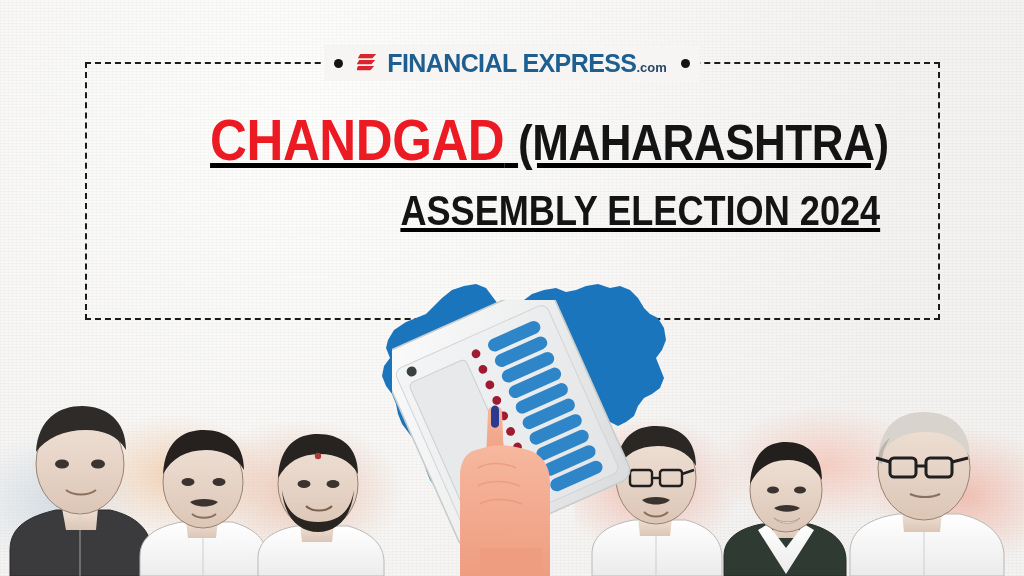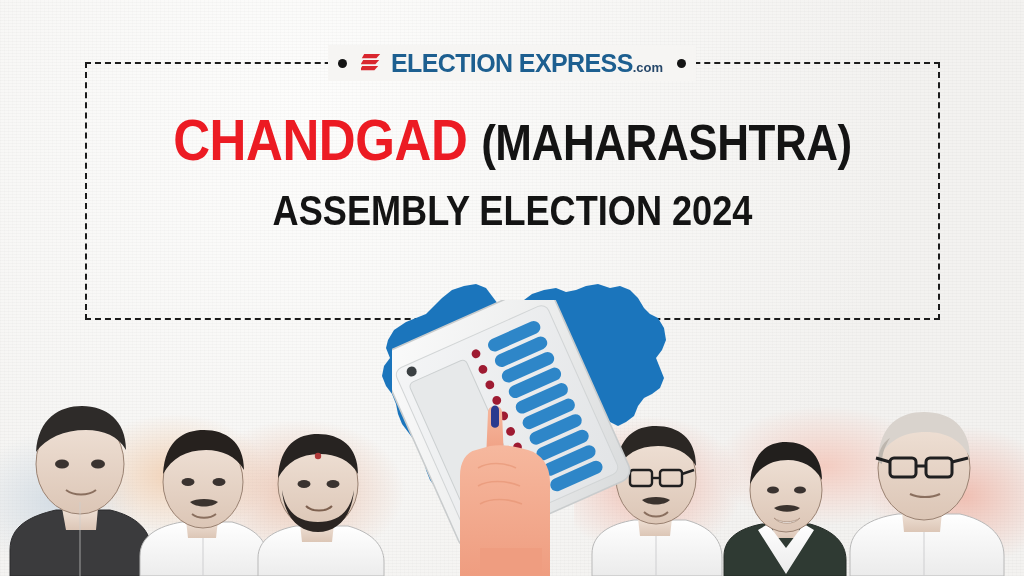--- a/index.html
+++ b/index.html
@@ -91,22 +91,23 @@
     color: #27486a;
     letter-spacing: 0;
   }
 
   
   .headline-wrap {
     position: absolute;
     left: 85px;
     top: 110px;
     width: 855px;
-    text-align: center;
+    text-align: right;
     z-index: 5;
+    text-decoration: underline;
   }
   .headline {
     font-family: "Liberation Sans Narrow", "Liberation Sans", sans-serif;
     font-weight: bold;
     font-size: 58px;
     line-height: 1.02;
     letter-spacing: -0.5px;
     white-space: nowrap;
     transform: scaleX(0.88);
     transform-origin: center;
@@ -189,21 +190,21 @@
         <span class="brand-mark">
           <svg viewBox="0 0 22 24" width="22" height="24" aria-hidden="true">
             <g fill="#d9262e">
               <path d="M3.2 3.0 L19.2 3.0 L15.4 7.2 L0.8 7.2 Z"></path>
               <path d="M2.2 9.0 L18.2 9.0 L14.4 13.2 L-0.2 13.2 Z"></path>
               <path d="M1.2 15.0 L17.2 15.0 L13.4 19.2 L-1.2 19.2 Z"></path>
             </g>
           </svg>
         </span>
         <span class="brand-text">
-          <span>ELECTION EXPRESS</span><span class="brand-tld">.com</span>
+          <span>FINANCIAL EXPRESS</span><span class="brand-tld">.com</span>
         </span>
       </span>
 
       <span class="bullet-dot"></span>
     </div>
   </div>
 
   <div class="headline-wrap">
     <div class="headline">
       <span class="place">CHANDGAD</span>

